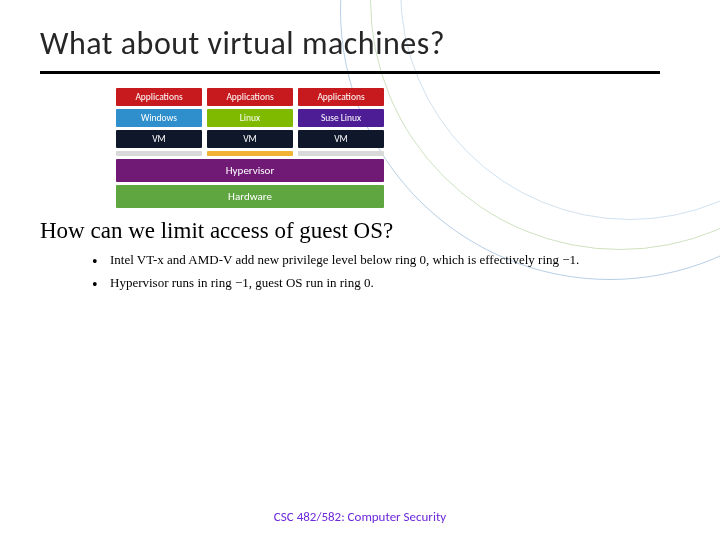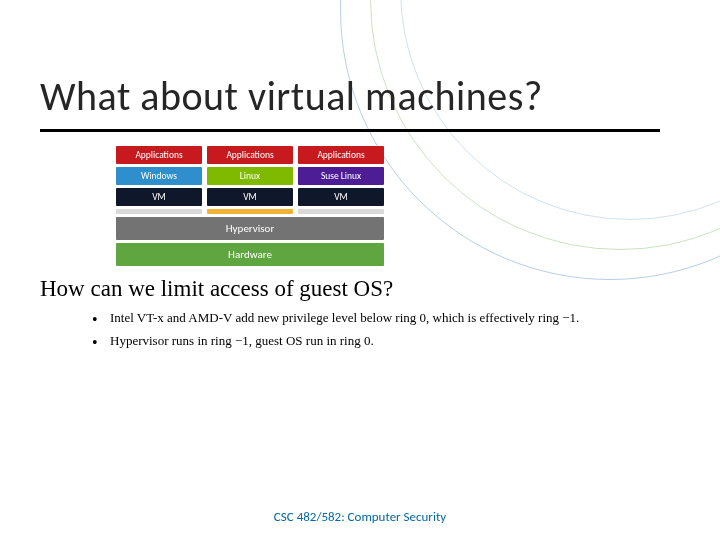--- a/index.html
+++ b/index.html
@@ -19,25 +19,24 @@
     right: -160px;
   }
   .arc1 { width: 540px; height: 540px; border-color: rgba(46,117,182,0.35); }
   .arc2 { width: 500px; height: 500px; border-color: rgba(112,173,71,0.35); top: -250px; right: -150px;}
   .arc3 { width: 460px; height: 460px; border-color: rgba(46,117,182,0.22); top: -240px; right: -140px;}
 
   .slide { position: relative; padding: 24px 40px 0 40px; height: 100%; }
 
   .title {
     font-family: Calibri, Arial, sans-serif;
-    font-size: 40px;
+    font-size: 32px;
     color: #262626;
     font-weight: 400;
     letter-spacing: 0.5px;
-    margin-top: 48px;
   }
   .rule {
     border: none;
     border-top: 3px solid #000;
     margin: 8px 0 14px 0;
     width: 620px;
   }
   .lead {
     font-size: 23px;
     color: #000;
@@ -71,21 +70,21 @@
   .thin.a { background: #d9d9d9; }
   .thin.b { background: #f2b233; }
   .wide {
     text-align: center;
     font-family: Calibri, Arial, sans-serif;
     color: #fff;
     font-size: 11px;
     padding: 5px 0;
     border-radius: 1px;
   }
-  .hyp { background: #737373; }
+  .hyp { background: #701a75; }
   .hw  { background: #5fa640; }
 
   .q2 {
     font-size: 23px;
     margin-top: 6px;
     margin-bottom: 8px;
   }
   ul.bullets {
     list-style: none;
     padding-left: 52px;
@@ -106,21 +105,21 @@
   }
 
   .footer {
     position: absolute;
     bottom: 16px;
     left: 0;
     width: 100%;
     text-align: center;
     font-family: Calibri, Arial, sans-serif;
     font-size: 13px;
-    color: #0369a1;
+    color: #6d28d9;
   }
 </style>
 </head>
 <body>
 
 <div class="arc arc1"></div>
 <div class="arc arc2"></div>
 <div class="arc arc3"></div>
 
 <div class="slide">

